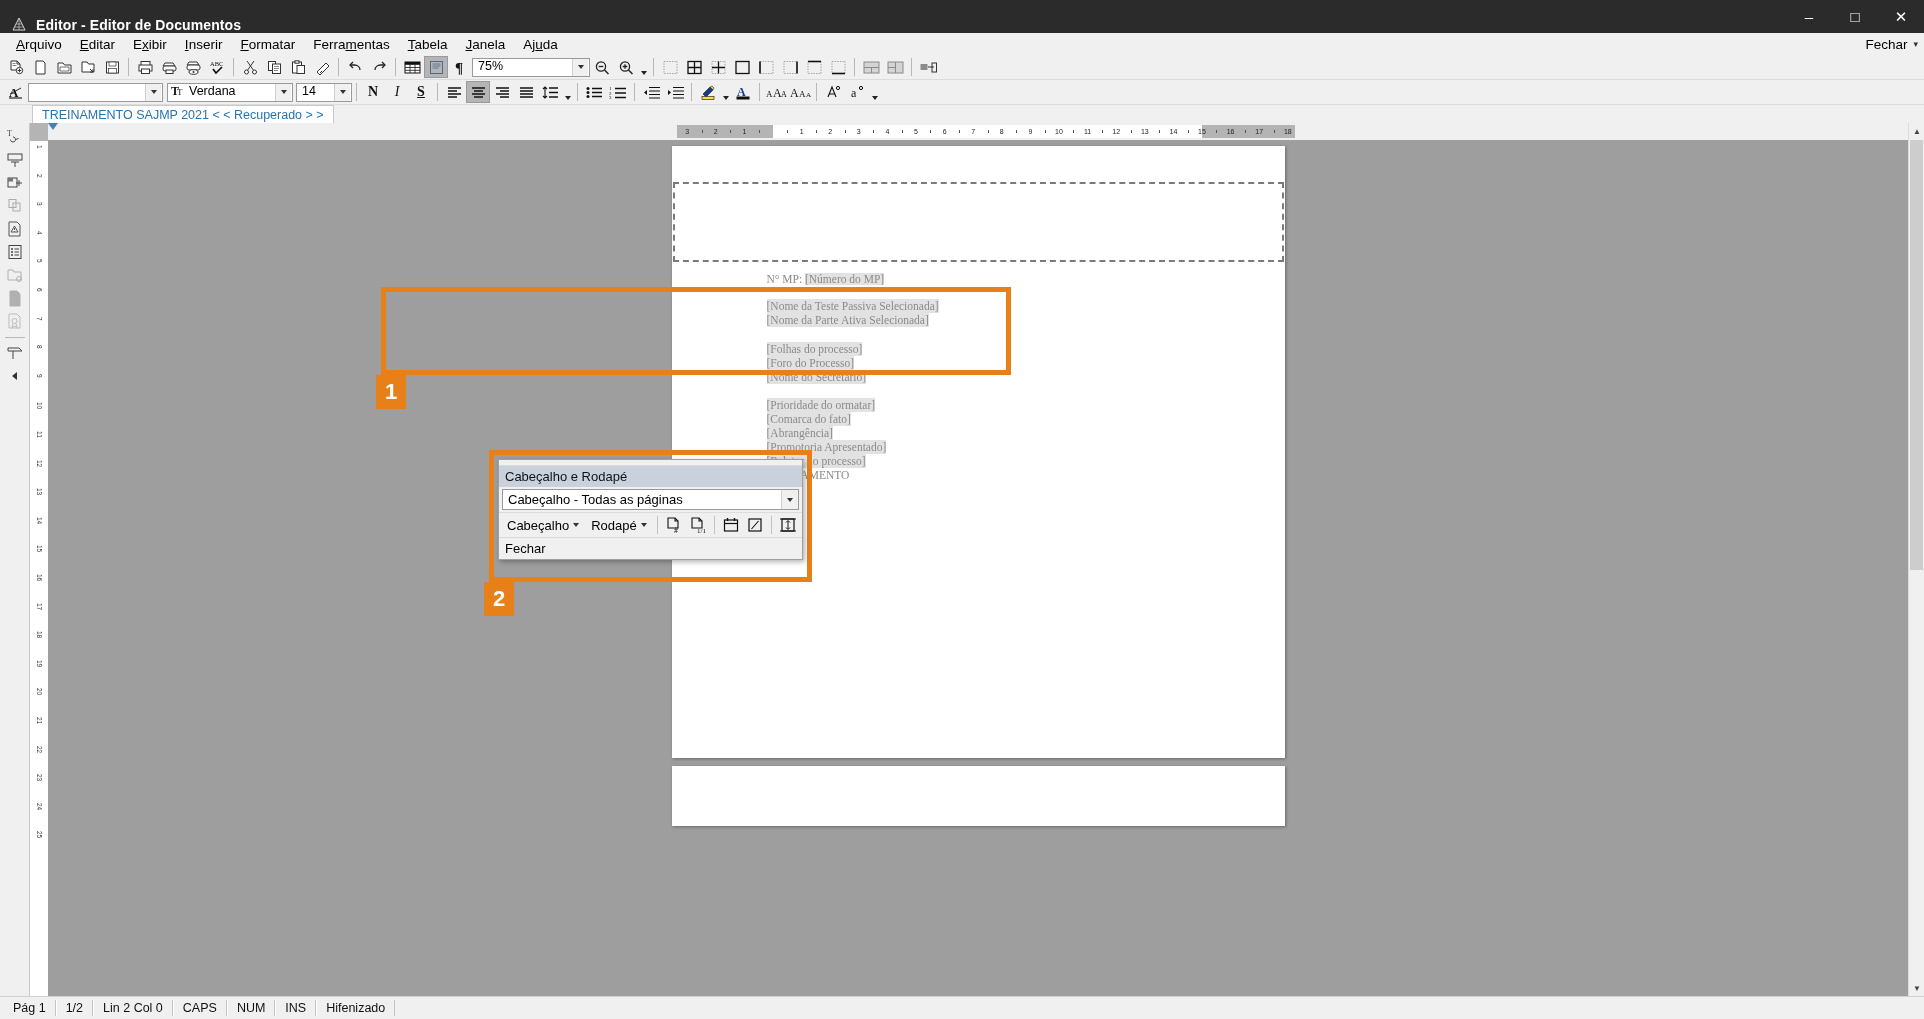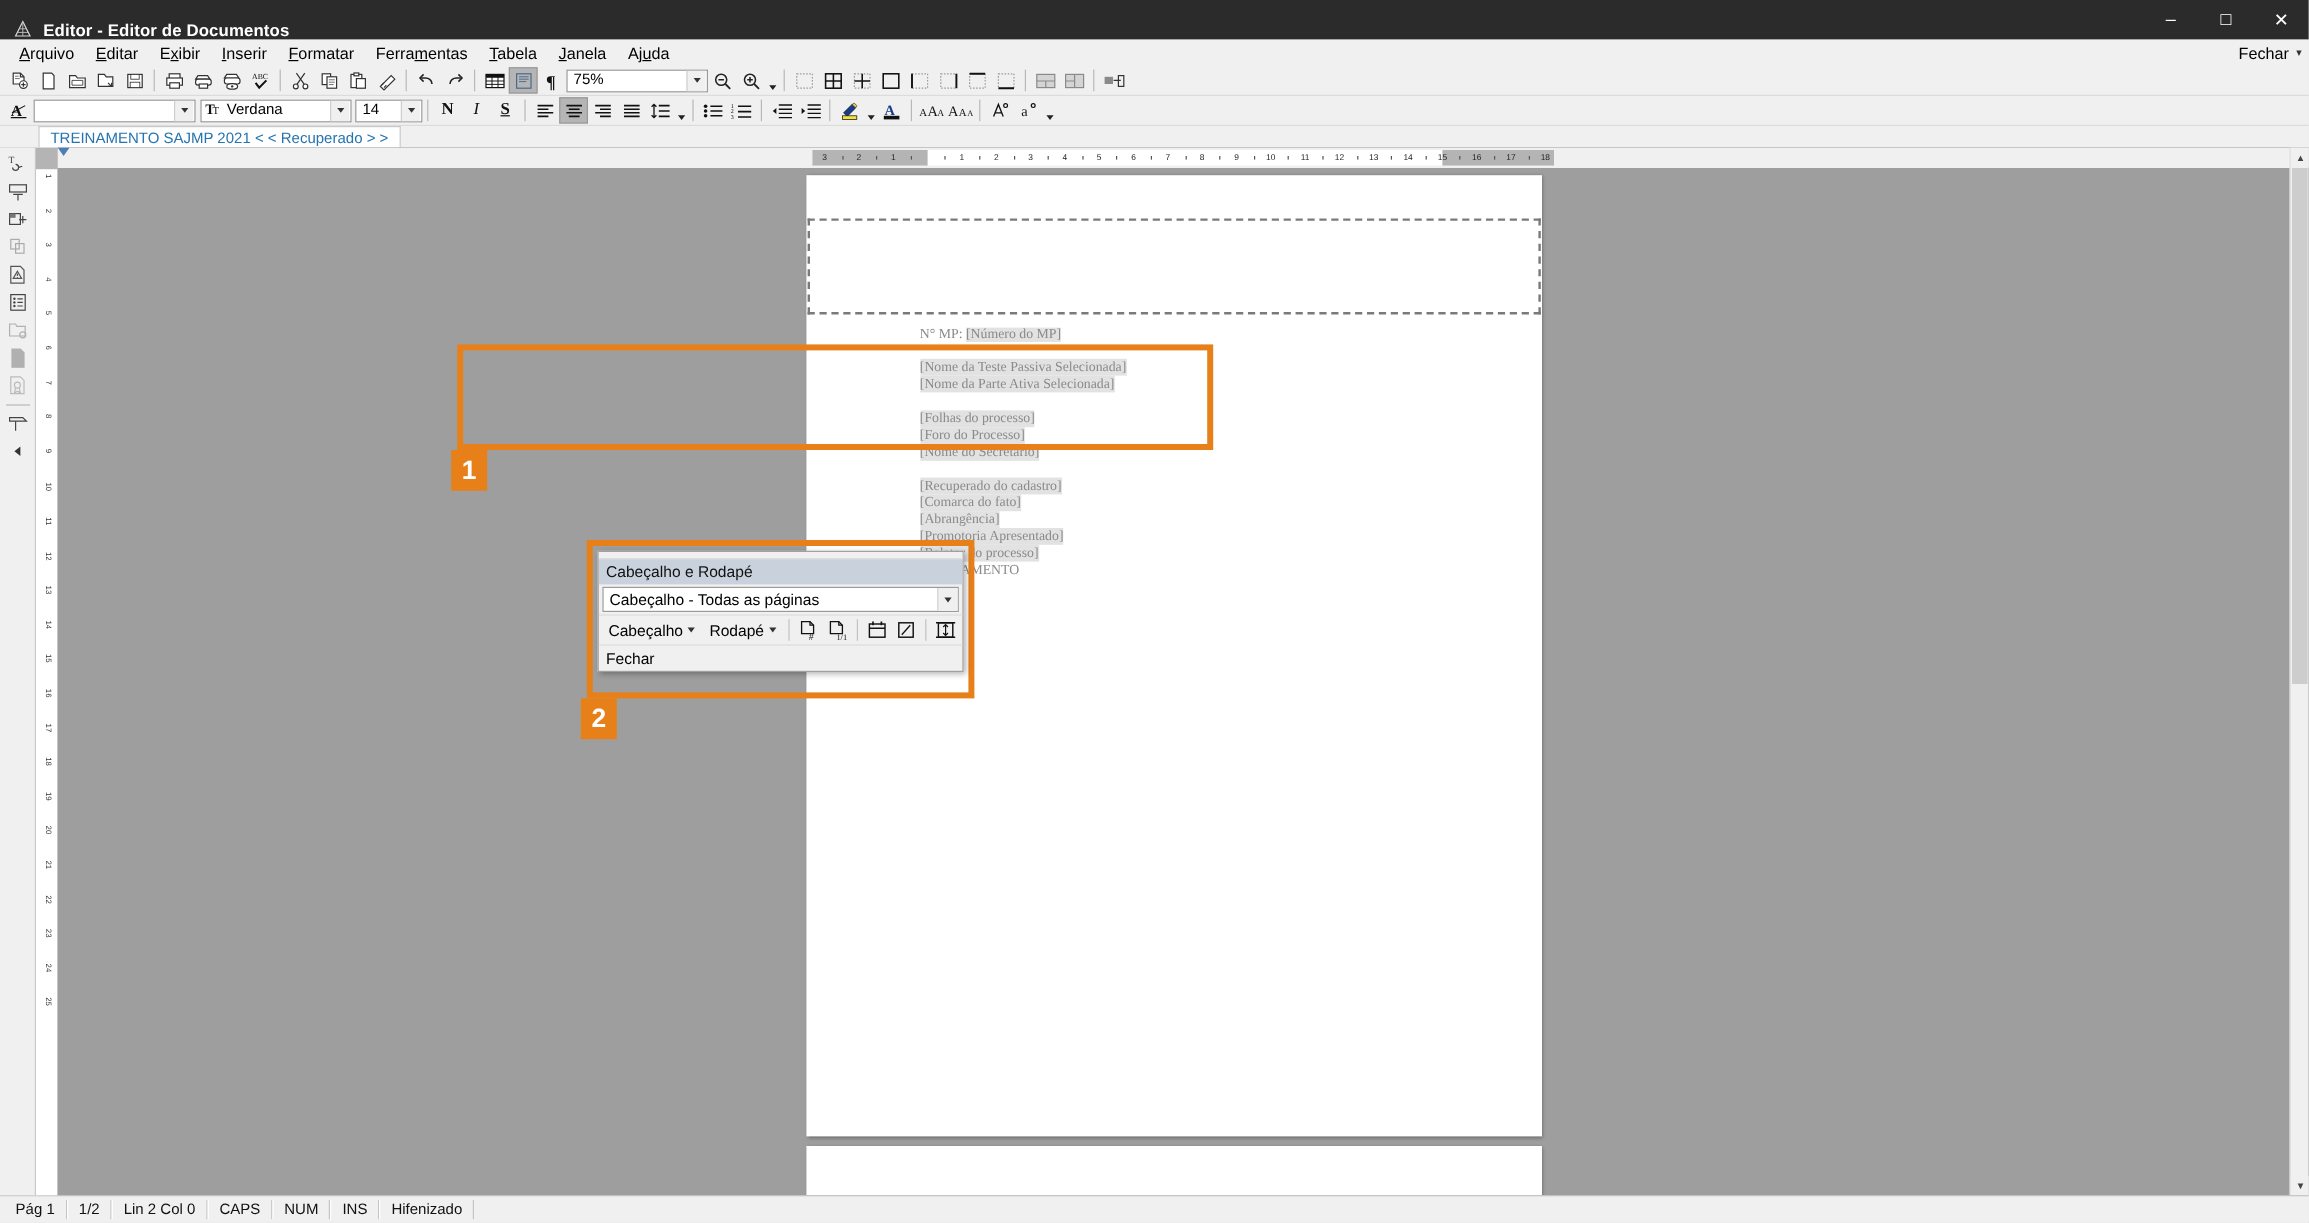--- a/index.html
+++ b/index.html
@@ -217,21 +217,21 @@
     display: flex; flex-direction: column; align-items: center;
     padding-top: 6px;
   }
   .page {
     width: 613px;
     background: #ffffff;
     box-shadow: 1px 1px 3px rgba(0,0,0,.35);
     position: relative;
     flex: 0 0 auto;
   }
-  #page1 { height: 801px; }
+  #page1 { height: 612px; }
   #page2 { height: 60px; margin-top: 8px; }
 
   .page-text {
     position: absolute;
     left: 95px;
     font-family: "Liberation Serif", serif;
     font-size: 11.5px;
     color: #8a8a8a;
     line-height: 14.2px;
     white-space: nowrap;
@@ -922,21 +922,21 @@
         <div id="header-zone" style="left:1px;top:36px;right:1px;height:80px;"></div>
 
         <div class="page-text" style="top:126px;">
           <span>N° MP: </span><span class="field-shade">[Número do MP]</span>
         </div>
         <div class="page-text field-shade" style="top:153px;">[Nome da Teste Passiva Selecionada]</div>
         <div class="page-text field-shade" style="top:167px;">[Nome da Parte Ativa Selecionada]</div>
         <div class="page-text field-shade" style="top:196px;">[Folhas do processo]</div>
         <div class="page-text field-shade" style="top:210px;">[Foro do Processo]</div>
         <div class="page-text field-shade" style="top:224px;">[Nome do Secretário]</div>
-        <div class="page-text field-shade" style="top:252px;">[Recuperado do cadastro]</div>
+        <div class="page-text field-shade" style="top:252px;">[Prioridade do ormatar]</div>
         <div class="page-text field-shade" style="top:266px;">[Comarca do fato]</div>
         <div class="page-text field-shade" style="top:280px;">[Abrangência]</div>
         <div class="page-text field-shade" style="top:294px;">[Promotoria Apresentado]</div>
         <div class="page-text field-shade" style="top:308px;">[Relator do processo]</div>
         <div class="page-text" style="top:322px;">TREINAMENTO</div>
 
       </div>
 
       <div class="page" id="page2"></div>
     </div>

